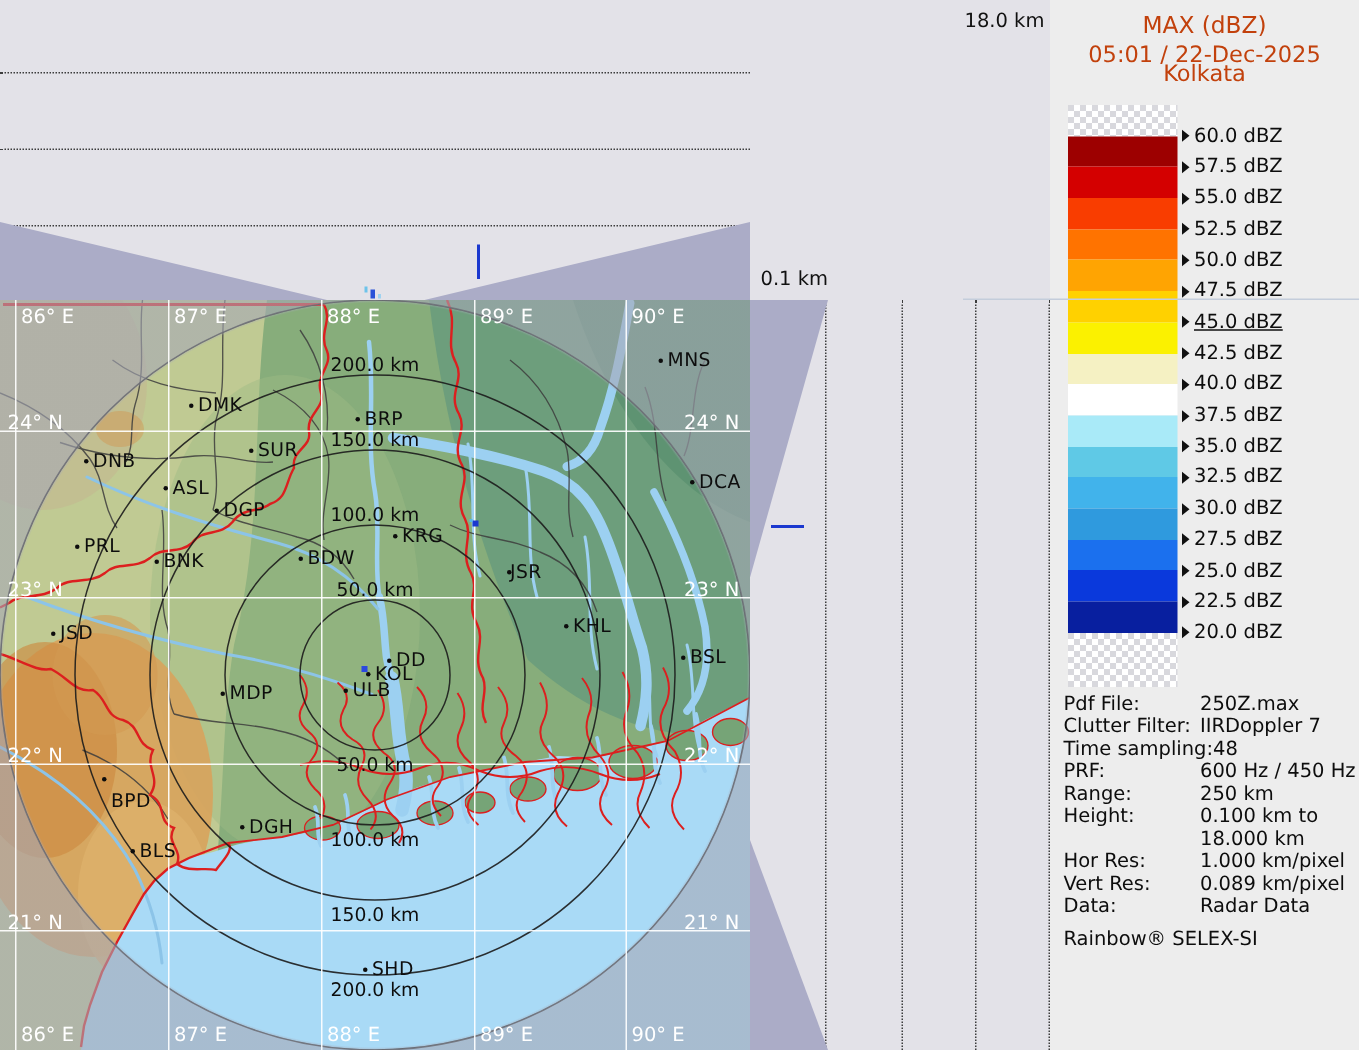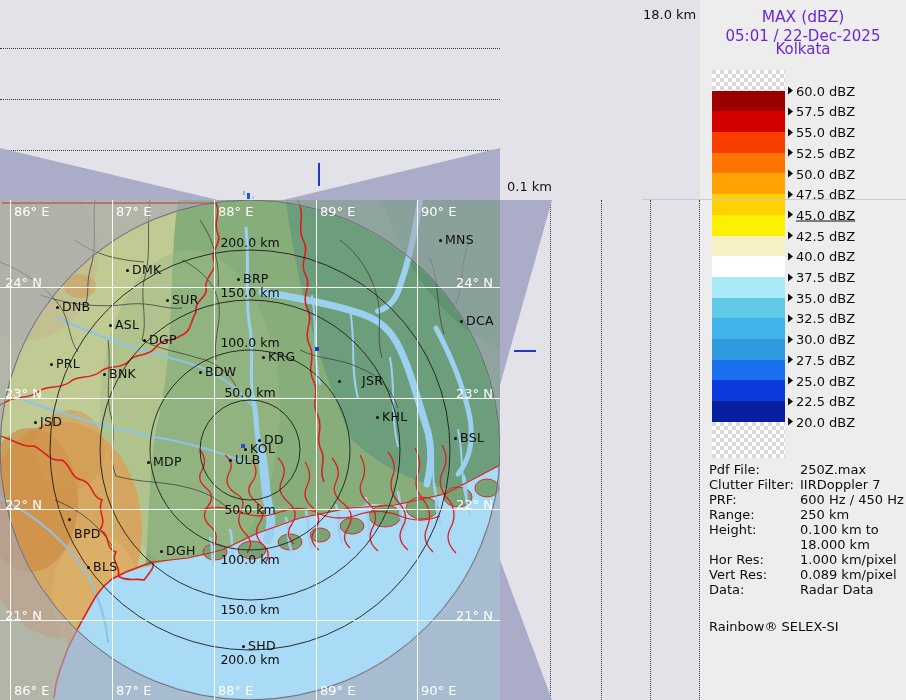--- a/index.html
+++ b/index.html
@@ -30,21 +30,21 @@
   .hline{position:absolute;left:0;height:1px;width:500px;background:rgba(255,255,255,.92)}
   .geolabel{position:absolute;color:#fff;font-size:13px;white-space:nowrap}
   .ringlabel{position:absolute;transform:translateX(-50%);font-size:12.5px;color:#0d0d0d;white-space:nowrap}
   .citydot{position:absolute;width:3px;height:3px;background:#0d0d0d;border-radius:50%}
   .citylabel{position:absolute;font-size:12.5px;color:#0d0d0d;white-space:nowrap;letter-spacing:.3px}
   .radarsite{position:absolute;width:4px;height:4px;background:#2b49e0}
   .echo{position:absolute}
 
   
   .legend{position:absolute;left:700px;top:0;width:206px;height:700px;background:#ededed}
-  .legend-line{position:absolute;left:0;width:100%;text-align:center;font-size:15px;color:#6d28d9;white-space:nowrap}
+  .legend-line{position:absolute;left:0;width:100%;text-align:center;font-size:15px;color:#c2410c;white-space:nowrap}
   #swatch-stack{position:absolute;left:12px;top:70px;width:73px}
   .band{width:100%}
   .checker{background-image:conic-gradient(#ffffff 90deg,#d8d8dd 90deg 180deg,#ffffff 180deg 270deg,#d8d8dd 270deg);
            background-size:8px 8px}
   .tick-row{position:absolute;left:88px;transform:translateY(-50%);display:flex;align-items:center;gap:3px}
   .tick-arrow{width:0;height:0;border-left:5px solid #111;border-top:4px solid transparent;border-bottom:4px solid transparent}
   .tick-text{font-size:13px;color:#0d0d0d;white-space:nowrap}
   #info-rows{position:absolute;left:9px;top:462px;width:196px}
   .info-row{display:flex;font-size:13px;line-height:15px;color:#0d0d0d}
   .i-label{flex:0 0 auto;min-width:91px;white-space:nowrap}
@@ -241,21 +241,21 @@
       <div class="citylabel" style="left: 149px; top: 132px;">DGP</div>
       <div class="citydot" style="left: 262px; top: 156px;"></div>
       <div class="citylabel" style="left: 268px; top: 149px;">KRG</div>
       <div class="citydot" style="left: 50px; top: 163px;"></div>
       <div class="citylabel" style="left: 56px; top: 156px;">PRL</div>
       <div class="citydot" style="left: 199px; top: 171px;"></div>
       <div class="citylabel" style="left: 205px; top: 164px;">BDW</div>
       <div class="citydot" style="left: 103px; top: 173px;"></div>
       <div class="citylabel" style="left: 109px; top: 166px;">BNK</div>
       <div class="citydot" style="left: 338px; top: 180px;"></div>
-      <div class="citylabel" style="left: 362px; top: 173px;">JSR</div>
+      <div class="citylabel" style="left: 340px; top: 173px;">JSR</div>
       <div class="citydot" style="left: 376px; top: 216px;"></div>
       <div class="citylabel" style="left: 382px; top: 209px;">KHL</div>
       <div class="citydot" style="left: 439px; top: 39px;"></div>
       <div class="citylabel" style="left: 445px; top: 32px;">MNS</div>
       <div class="citydot" style="left: 460px; top: 120px;"></div>
       <div class="citylabel" style="left: 466px; top: 113px;">DCA</div>
       <div class="citydot" style="left: 454px; top: 237px;"></div>
       <div class="citylabel" style="left: 460px; top: 230px;">BSL</div>
       <div class="citydot" style="left: 34px; top: 221px;"></div>
       <div class="citylabel" style="left: 40px; top: 214px;">JSD</div>
@@ -378,20 +378,24 @@
   <div id="info-rows">
       <div class="info-row">
         <span class="i-label">Pdf File:</span>
         <span class="i-value">250Z.max</span>
       </div>
       <div class="info-row">
         <span class="i-label">Clutter Filter:</span>
         <span class="i-value">IIRDoppler 7</span>
       </div>
       <div class="info-row">
+        <span class="i-label">Time sampling:</span>
+        <span class="i-value">48</span>
+      </div>
+      <div class="info-row">
         <span class="i-label">PRF:</span>
         <span class="i-value">600 Hz / 450 Hz</span>
       </div>
       <div class="info-row">
         <span class="i-label">Range:</span>
         <span class="i-value">250 km</span>
       </div>
       <div class="info-row">
         <span class="i-label">Height:</span>
         <span class="i-value">0.100 km to</span>

